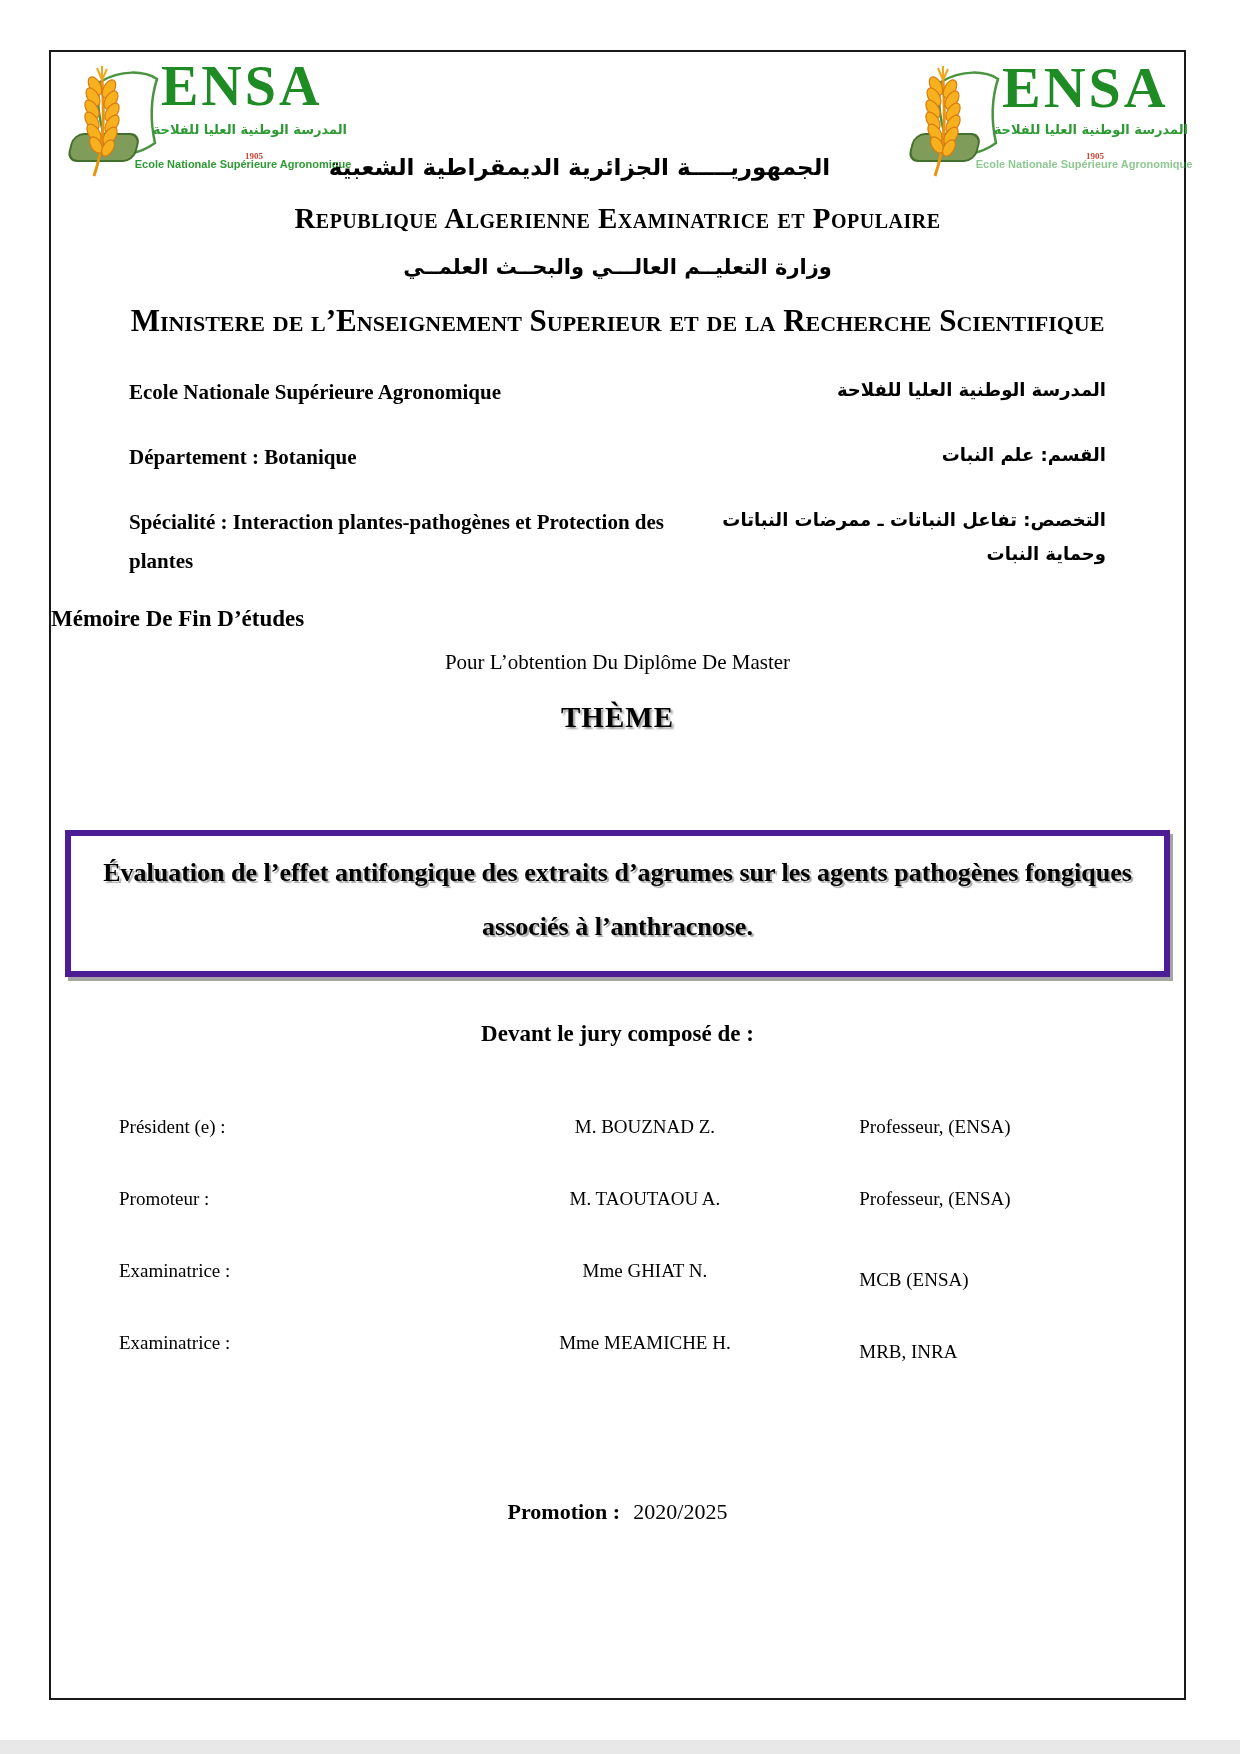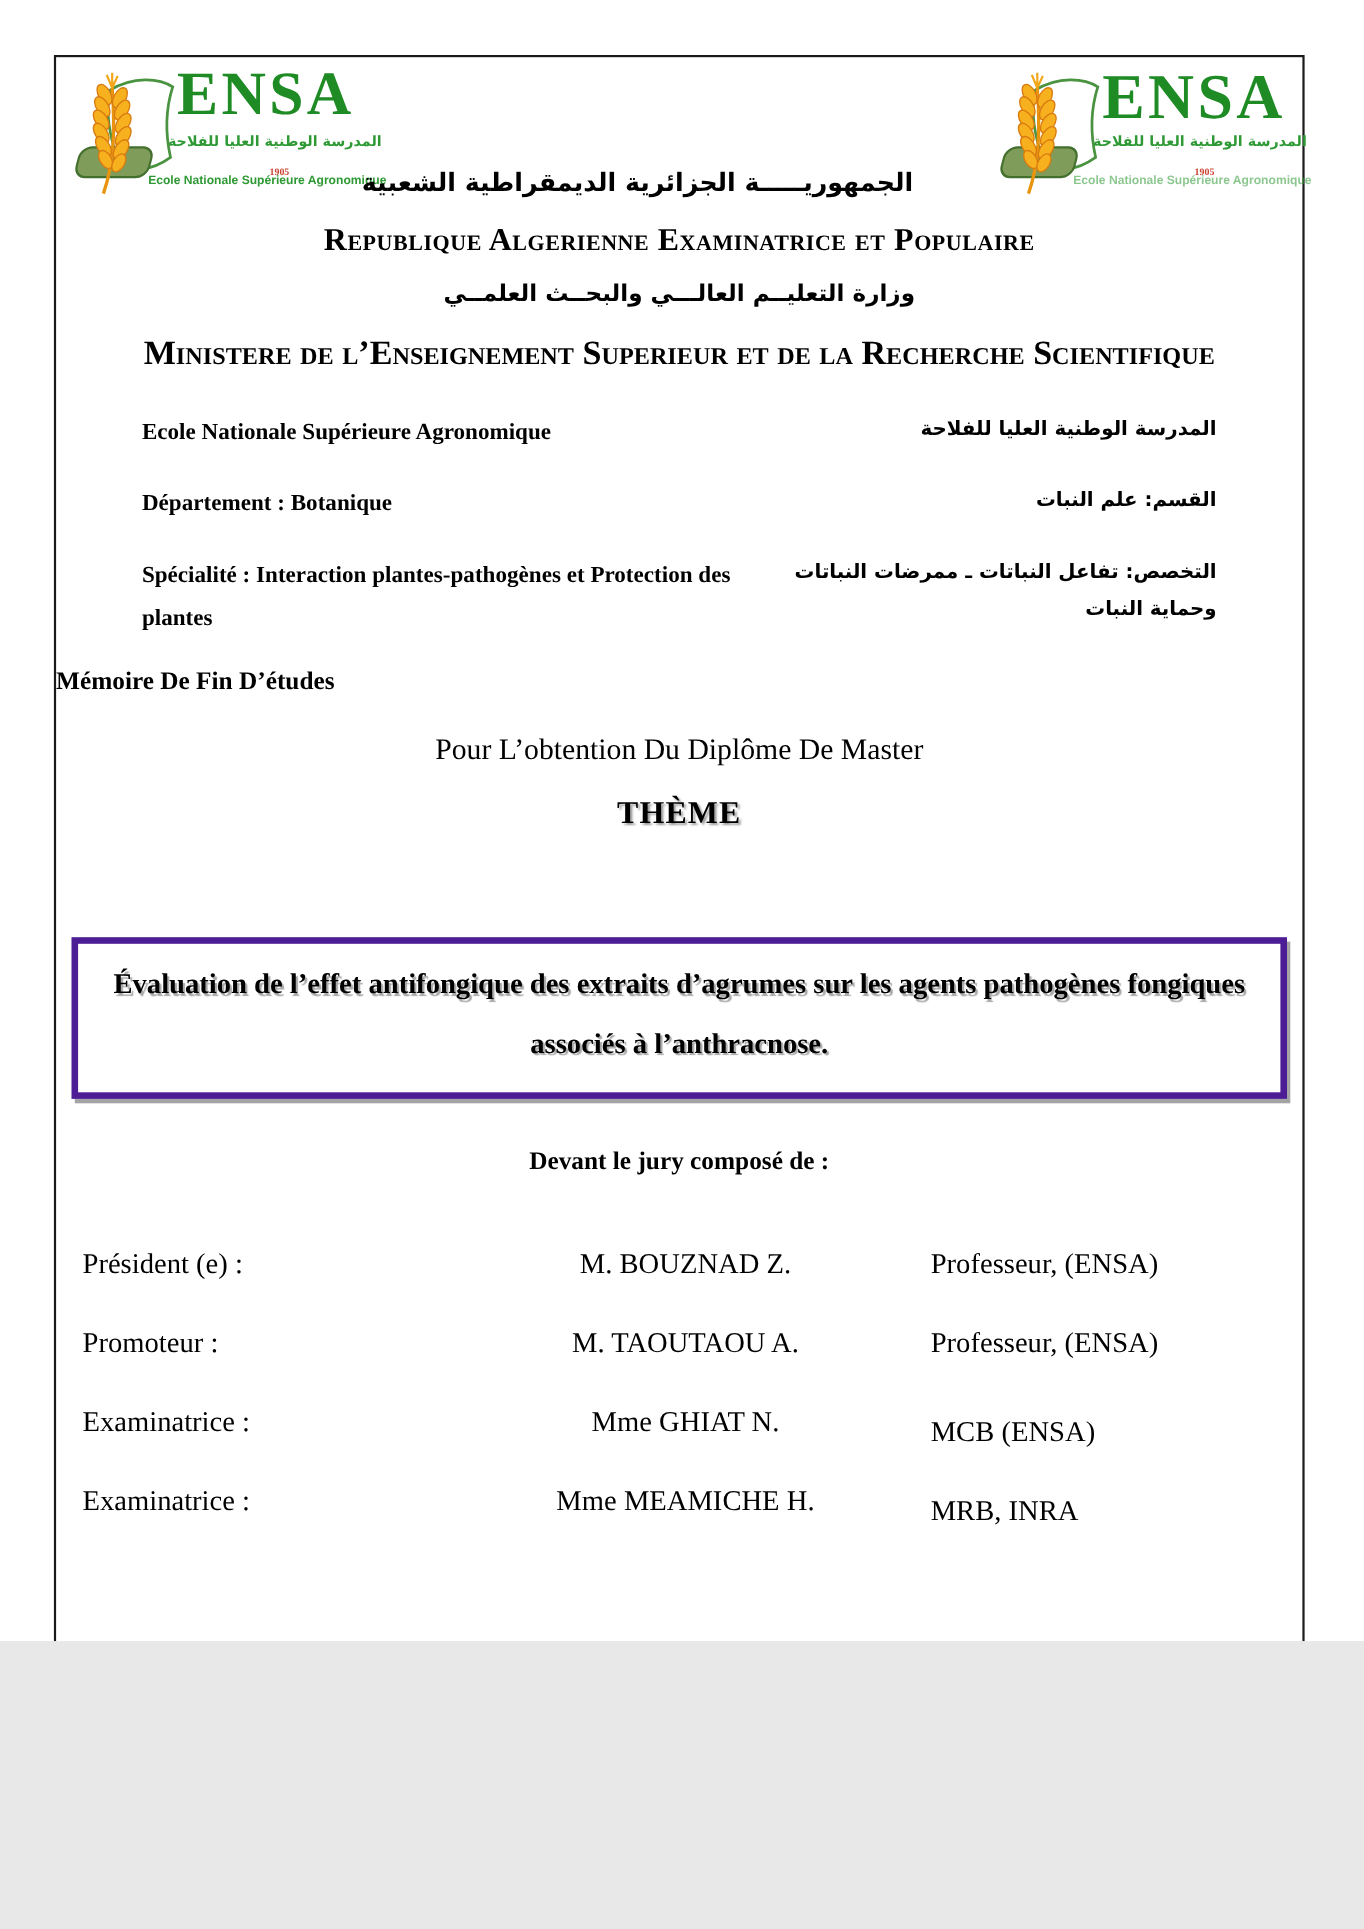--- a/index.html
+++ b/index.html
@@ -1,18 +1,18 @@
 <!DOCTYPE html>
 <html><head>
 <meta charset="utf-8">
 <style>
   html,body{margin:0;padding:0;background:#e8e8e8;}
   .sheet{
     position:relative;
-    width:1240px;height:1492px;
+    width:1240px;height:1740px;
     margin:0 auto;
     background:#ffffff;
     font-family:"Liberation Serif", serif;
     color:#000;
     overflow:hidden;
   }
   .frame{
     position:absolute;
     left:49px;top:50px;
     width:1137px;height:1650px;
@@ -91,21 +91,21 @@
     margin-bottom:26px;
   }
   .info-fr{font-weight:bold;font-size:21px;max-width:580px;line-height:1.85;}
   .info-ar{
     direction:rtl;text-align:right;
     font-family:"DejaVu Sans", sans-serif;
     font-weight:bold;font-size:18px;max-width:430px;line-height:1.9;
   }
   
   .memoir-title{text-align:left;font-weight:bold;font-size:23px;margin-top:14px;}
-  .memoir-subtitle{text-align:center;font-size:27px;margin-top:34px;}
+  .memoir-subtitle{text-align:center;font-size:21px;margin-top:18px;}
   .theme-label{
     text-align:center;font-weight:bold;font-size:29px;margin-top:26px;
     letter-spacing:1px;
     text-shadow:2px 2px 2px #9a9a9a;
   }
   .theme-box{
     margin:96px 14px 0 14px;
     border:6px solid #4c1d95;
     box-shadow:3px 4px 0 rgba(90,90,90,.55);
     padding:10px 26px 18px 26px;
@@ -119,21 +119,22 @@
     margin-top:44px;padding:0 46px 0 12px;
     font-size:21px;
   }
   .lbl{margin-right:.35em;}
   .bold{font-weight:bold;}
   .jury-heading{text-align:center;font-weight:bold;font-size:23px;margin-top:44px;}
   .jury-grid{
     display:grid;
     grid-template-columns:31% 39% 30%;
     margin-top:44px;
-    font-size:26px;
+    font-size:19px;
+    padding-left:44px;
   }
   .jury-grid > div{
     height:72px;display:flex;align-items:center;
   }
   .jury-role{padding-left:24px;}
   .jury-name{justify-content:center;text-align:center;}
   .jury-title{padding-left:2px;}
   .jury-grid > div:nth-child(9),
   .jury-grid > div:nth-child(12){transform:translateY(9px);}
   

